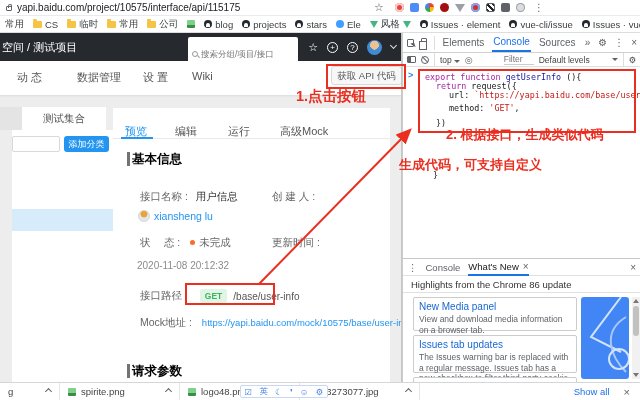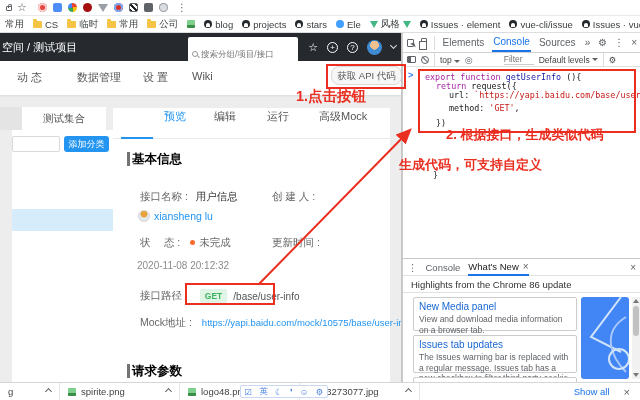--- a/index.html
+++ b/index.html
@@ -46,32 +46,32 @@
   .ysearch input{border:none;outline:none;width:90px;font-size:8.5px;color:#333;background:transparent;}
   .hicons{position:absolute;right:6px;top:0;height:28px;display:flex;align-items:center;gap:9px;}
   .hstar{color:#fff;font-size:11px;}
   .circ{width:11px;height:11px;border:1px solid #fff;border-radius:50%;color:#fff;font-size:8px;line-height:9px;text-align:center;}
   .avatar{width:15px;height:15px;border-radius:50%;background:radial-gradient(circle at 50% 35%,#f0c190 35%,#3f8cd6 36%);}
   .hchev{width:5px;height:5px;border-right:1px solid #ddd;border-bottom:1px solid #ddd;transform:rotate(45deg);margin-top:-3px;}
 
   .yapi-nav{position:absolute;left:0;top:28px;width:402px;height:34px;background:#fff;box-shadow:0 1px 2px rgba(0,0,0,.08);}
   .nav-item{position:absolute;top:9px;font-size:11px;color:#555;}
   .n0{left:17px;}.n1{left:77px;}.n2{left:143px;}.n3{left:192px;}
-  .apibtn{position:absolute;left:331px;top:33px;width:71px;height:19px;background:#f7f7f7;border:1px solid #d9d9d9;border-radius:8px;font-size:9.5px;color:#595959;text-align:center;line-height:17px;}
+  .apibtn{position:absolute;left:331px;top:33px;width:71px;height:19px;background:#f7f7f7;border:1px solid #d9d9d9;border-radius:3px;font-size:9.5px;color:#595959;text-align:center;line-height:17px;}
 
   .sidebar-strip{position:absolute;left:0;top:74px;width:106px;height:23px;background:#e4e4e4;}
   .side-tab{position:absolute;left:22px;top:0;width:84px;height:23px;background:#fff;font-size:10.5px;color:#555;text-align:center;line-height:23px;}
   .sidebar-body{position:absolute;left:12px;top:97px;width:106px;height:252px;background:#fff;}
   .side-search{position:absolute;left:0;top:6px;width:48px;height:16px;border:1px solid #d9d9d9;border-radius:2px;background:#fff;font-size:9px;padding:0 3px;outline:none;}
   .addcat{position:absolute;left:52px;top:6px;width:45px;height:16px;background:#2395f1;border:none;border-radius:3px;color:#fff;font-size:9px;text-align:center;line-height:16px;}
   .side-sel{position:absolute;left:0;top:79px;width:106px;height:22px;background:#d7ecfb;}
 
   .main-card{position:absolute;left:113px;top:75px;width:277px;height:274px;background:#fff;}
   .card-tabs{position:absolute;left:0;top:0;width:277px;height:31px;border-bottom:1px solid #e9e9e9;}
-  .ctab{position:absolute;top:1px;font-size:11px;color:#555;margin-left:39px;}
+  .ctab{position:absolute;top:16px;font-size:11px;color:#555;}
   .ct0{left:12px;color:#2395f1;}.ct1{left:62px;}.ct2{left:115px;}.ct3{left:167px;}
   .ctab-line{position:absolute;left:8px;top:29px;width:32px;height:2px;background:#2395f1;}
   .sect{position:absolute;left:14px;font-size:12.5px;font-weight:bold;color:#000000;border-left:3px solid #737373;padding-left:2px;line-height:14px;}
   .s1{top:44px;}.s2{top:256px;}
   .frow{position:absolute;font-size:10.5px;color:#666;white-space:nowrap;}
   .fval{color:#333;margin-left:8px;}
   .r1{left:27px;top:82px;}.r1b{left:159px;top:82px;}
   .r2{left:25px;top:102px;display:flex;align-items:center;gap:4px;}
   .uavatar{width:12px;height:12px;border-radius:50%;background:radial-gradient(circle at 50% 30%,#e8a33d 40%,#e3e6ea 42%);border:1px solid #d5d5d5;}
   .link{color:#2395f1;}
@@ -96,21 +96,21 @@
   .dt-tab.active{color:#1a73e8;border-bottom:2px solid #1a73e8;}
   .dt-right{margin-left:auto;display:flex;align-items:center;gap:7px;color:#5f6368;}
   .dt-row2{position:absolute;left:0;top:20px;width:238px;height:14px;border-bottom:1px solid #e0e0e0;display:flex;align-items:center;padding:0 4px;gap:5px;font-size:8.5px;color:#444;}
   .ic-dock{width:9px;height:7px;border:1px solid #5f6368;border-radius:1px;position:relative;}
   .ic-dock::before{content:"";position:absolute;left:0;top:0;width:3px;height:5px;background:#5f6368;}
   .ic-clear{width:8px;height:8px;border:1px solid #5f6368;border-radius:50%;position:relative;}
   .ic-clear::after{content:"";position:absolute;left:-1px;top:2.5px;width:8px;height:1px;background:#5f6368;transform:rotate(45deg);}
   .caret{width:0;height:0;border-left:3px solid transparent;border-right:3px solid transparent;border-top:3px solid #5f6368;display:inline-block;margin-left:2px;}
   .eye{font-size:9px;color:#5f6368;}
   .filterbox{width:30px;height:10px;border:none;border-bottom:1px solid #ccc;font-size:8.5px;color:#444;outline:none;margin-left:26px;}
-  .levels{display:flex;align-items:center;}
+  .levels{display:flex;align-items:center;gap:20px;}
   .console-area{position:absolute;left:0;top:34px;width:238px;height:191px;background:#fff;}
   .prompt{position:absolute;left:5px;top:3px;color:#367af2;font-weight:bold;font-size:9px;}
   .code{position:absolute;left:20px;top:6px;font-family:"DejaVu Sans Mono","Liberation Mono",monospace;font-size:8.4px;color:#202124;white-space:nowrap;}
   .cl{height:8.8px;line-height:8.8px;}
   .cl.i1{padding-left:2px;}.cl.i2{padding-left:13px;}.cl.i3{padding-left:26px;}
   .gap1{height:5px;}.gap2{height:6px;}
   .kw{color:#a626a4;}.fn{color:#1b1ba6;}.str{color:#c41a16;}
   .brace-end{position:absolute;left:30px;top:103px;font-family:"DejaVu Sans Mono",monospace;font-size:8.4px;}
 
   .drawer{position:absolute;left:0;top:225px;width:238px;height:124px;border-top:1px solid #c9c9c9;background:#fff;}
@@ -154,20 +154,21 @@
   .t2{left:402px;top:126px;font-size:13px;margin-left:44px;}
   .t3{left:399px;top:156px;font-size:13px;}
 </style>
 </head>
 <body>
 
 <div id="screen">
 
   <div class="addressbar">
     <span class="lock"></span>
+    <span class="url">yapi.baidu.com/project/10575/interface/api/115175</span>
     <span class="star">☆</span>
     <span class="extrow">
       <span class="ext e1"></span>
       <span class="ext e2"></span>
       <span class="ext e3"></span>
       <span class="ext e4"></span>
       <span class="ext e5"></span>
       <span class="ext e6"></span>
       <span class="ext e7"></span>
       <span class="ext e8"></span>

